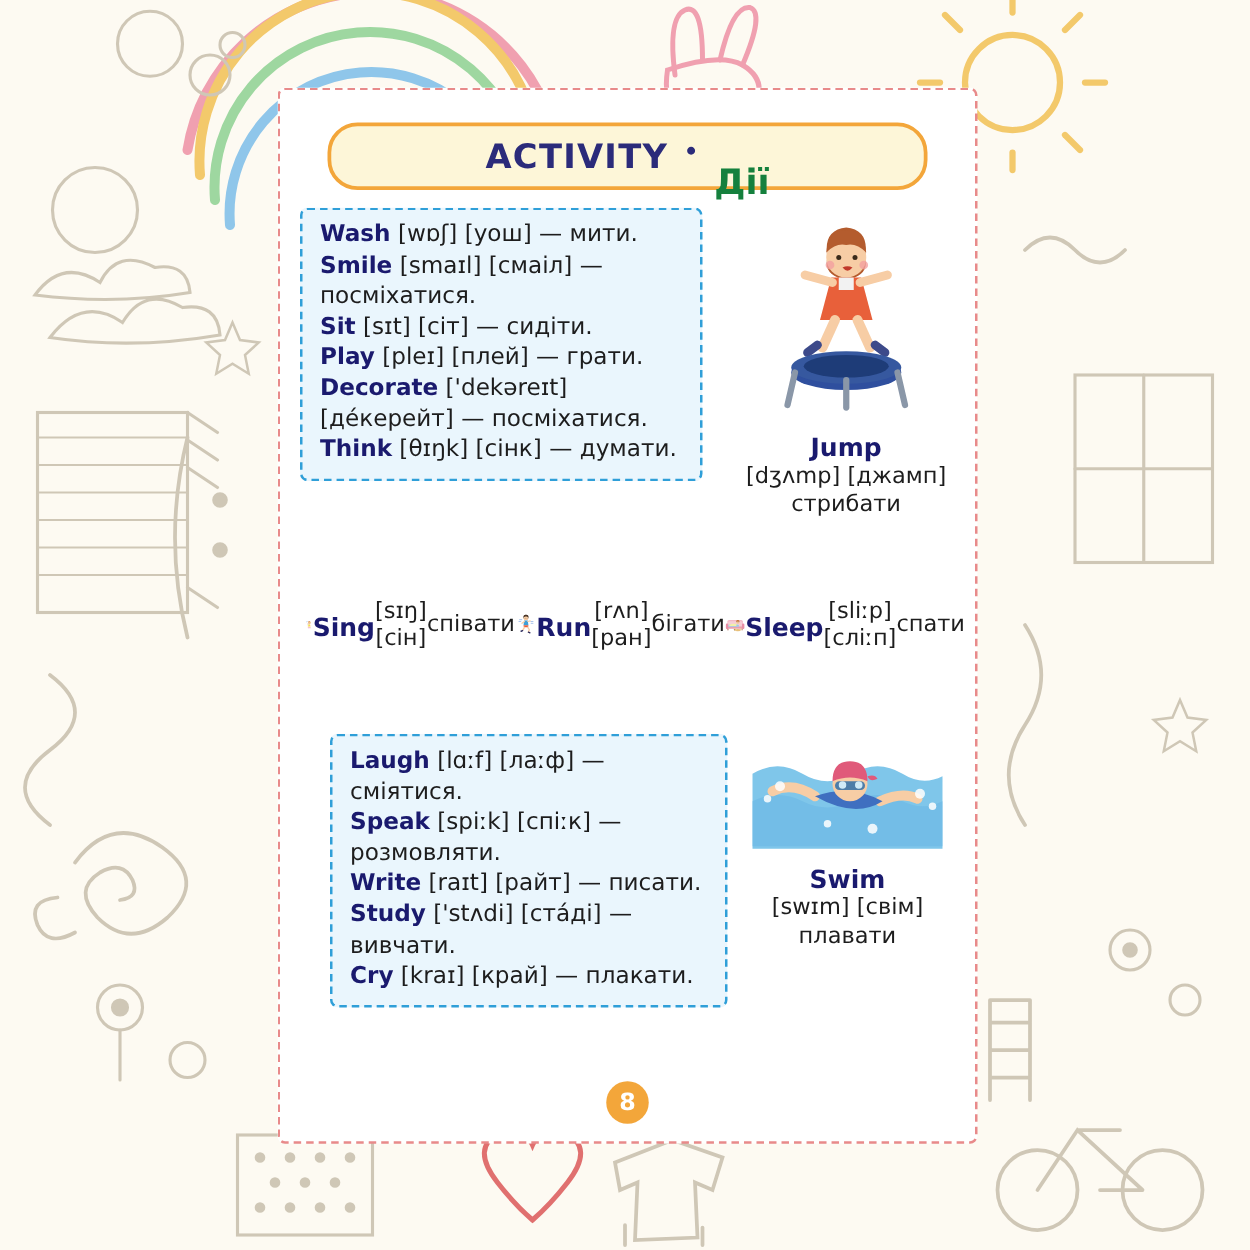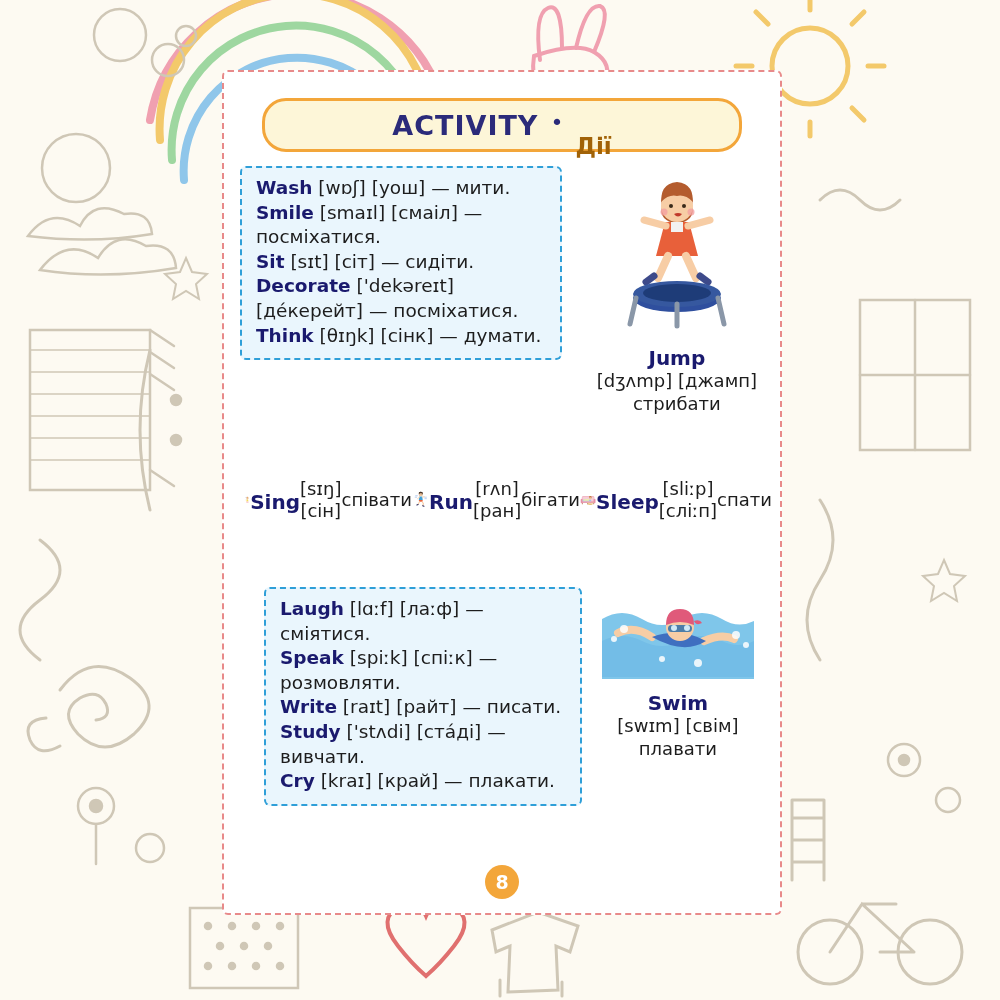--- a/index.html
+++ b/index.html
@@ -57,23 +57,23 @@
     letter-spacing: 1px;
   }
   .title-dot {
     font-size: 22px;
     color: #2b2b7a;
     line-height: 0;
     position: relative;
     top: -2px;
   }
   .title-ua {
-    font-size: 23px;
+    font-size: 28px;
     font-weight: bold;
-    color: #a16207;
+    color: #15803d;
     margin-top: 41px;
   }
 
   
   .wordbox {
     background: #eaf6fd;
     border: 2px dashed #2f9fd8;
     border-radius: 6px;
     padding: 8px 12px 10px 14px;
     box-sizing: border-box;
@@ -283,20 +283,23 @@
         <div class="wordline">
           <b>Smile</b><span class="tr"> [smaɪl] [смаіл] —</span>
         </div>
         <div class="wordline">
           <span class="tr">посміхатися.</span>
         </div>
         <div class="wordline">
           <b>Sit</b><span class="tr"> [sɪt] [сіт] — сидіти.</span>
         </div>
         <div class="wordline">
+          <b>Play</b><span class="tr"> [pleɪ] [плей] — грати.</span>
+        </div>
+        <div class="wordline">
           <b>Decorate</b><span class="tr"> ['dekəreɪt]</span>
         </div>
         <div class="wordline">
           <span class="tr">[дéкерейт] — посміхатися.</span>
         </div>
         <div class="wordline">
           <b>Think</b><span class="tr"> [θɪŋk] [сінк] — думати.</span>
         </div>
       </div>
     </div>

